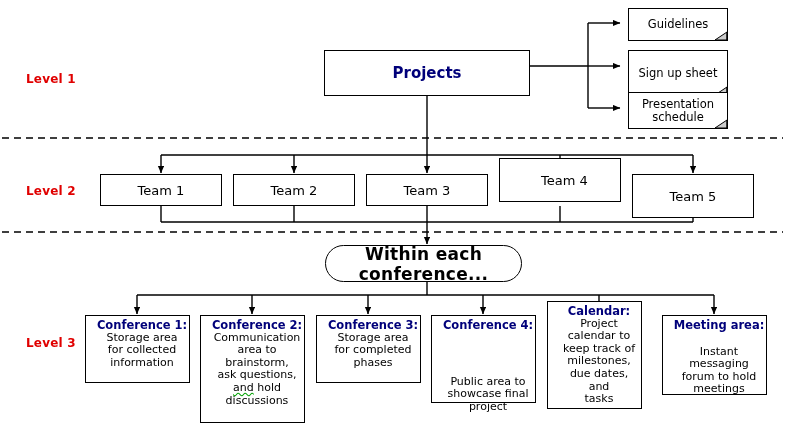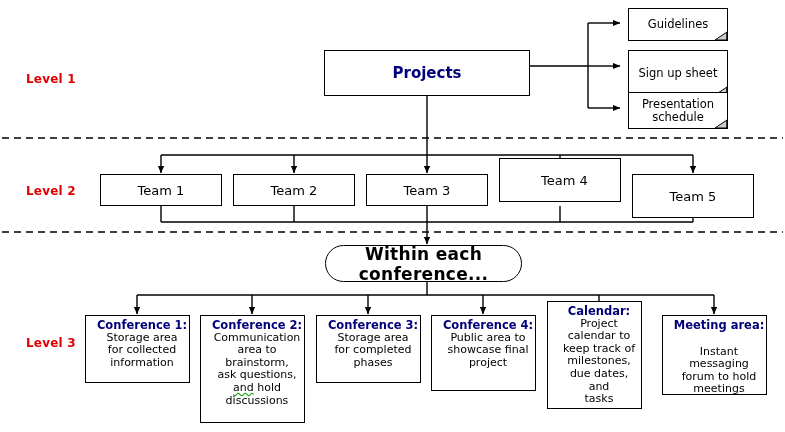--- a/index.html
+++ b/index.html
@@ -211,21 +211,21 @@
   <div class="node node-leaf" style="left:200px; top:315px; width:105px; height:108px;">
     <span class="leaf-title">Conference 2:</span>
     <span class="leaf-body">Communication<br>area to<br>brainstorm,<br>ask questions,<br><span class="spell">and</span> hold<br>discussions</span>
   </div>
 
   <div class="node node-leaf" style="left:316px; top:315px; width:105px; height:68px;">
     <span class="leaf-title">Conference 3:</span>
     <span class="leaf-body">Storage area<br>for completed<br>phases</span>
   </div>
 
-  <div class="node node-leaf" style="left:431px; top:315px; width:105px; height:76px;">
+  <div class="node node-leaf" style="left:431px; top:315px; width:105px; height:88px;gap:44px;">
     <span class="leaf-title">Conference 4:</span>
     <span class="leaf-body">Public area to<br>showcase final<br>project</span>
   </div>
 
   <div class="node node-leaf" style="left:547px; top:301px; width:95px; height:108px;">
     <span class="leaf-title">Calendar:</span>
     <span class="leaf-body">Project<br>calendar to<br>keep track of<br>milestones,<br>due dates, and<br>tasks</span>
   </div>
 
   <div class="node node-leaf" style="left:662px; top:315px; width:105px; height:80px;gap:14px;">

